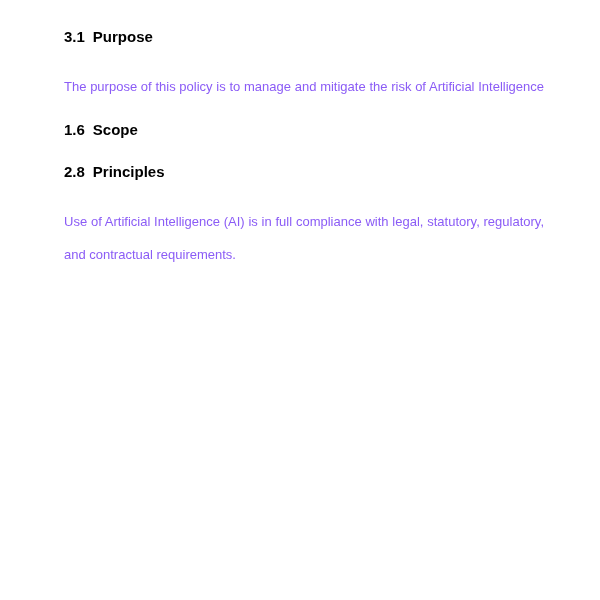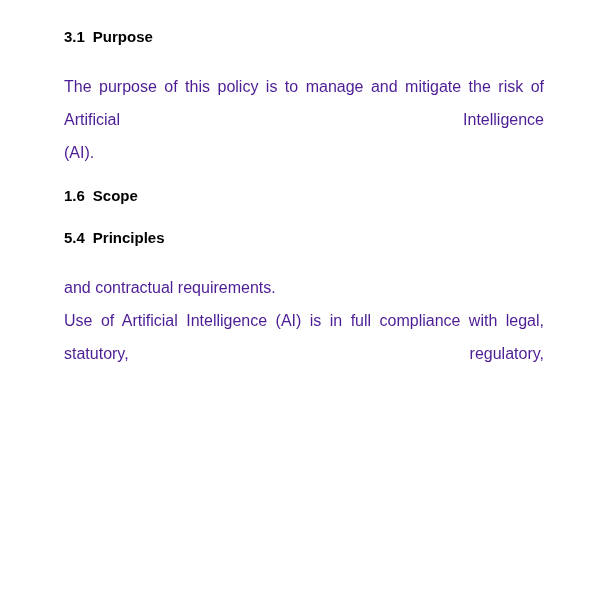--- a/index.html
+++ b/index.html
@@ -26,50 +26,49 @@
     }
     .heading.first {
       margin-top: 0;
     }
     .heading .num {
       display: inline-block;
       margin-right: 8px;
     }
     .para {
       width: 480px;
-      font-size: 16px;
+      font-size: 13px;
       line-height: 33px;
       margin: 0;
-      color: #4c1d95;
+      color: #8b5cf6;
     }
     .line {
       text-align: justify;
     }
     .line.fill {
       text-align-last: justify;
     }
   </style>
 </head>
 <body>
 
 <div class="page">
 
   <section>
     <h2 class="heading first"><span class="num">3.1</span><span>Purpose</span></h2>
     <div class="para">
       <div class="line fill">The purpose of this policy is to manage and mitigate the risk of Artificial Intelligence</div>
-      <div class="line">(AI).</div>
     </div>
   </section>
 
   <section>
     <h2 class="heading"><span class="num">1.6</span><span>Scope</span></h2>
   </section>
 
   <section>
-    <h2 class="heading"><span class="num">5.4</span><span>Principles</span></h2>
+    <h2 class="heading"><span class="num">2.8</span><span>Principles</span></h2>
     <div class="para">
+      <div class="line fill">Use of Artificial Intelligence (AI) is in full compliance with legal, statutory, regulatory,</div>
       <div class="line">and contractual requirements.</div>
-      <div class="line fill">Use of Artificial Intelligence (AI) is in full compliance with legal, statutory, regulatory,</div>
     </div>
   </section>
 
 </div>
 
 </body></html>

